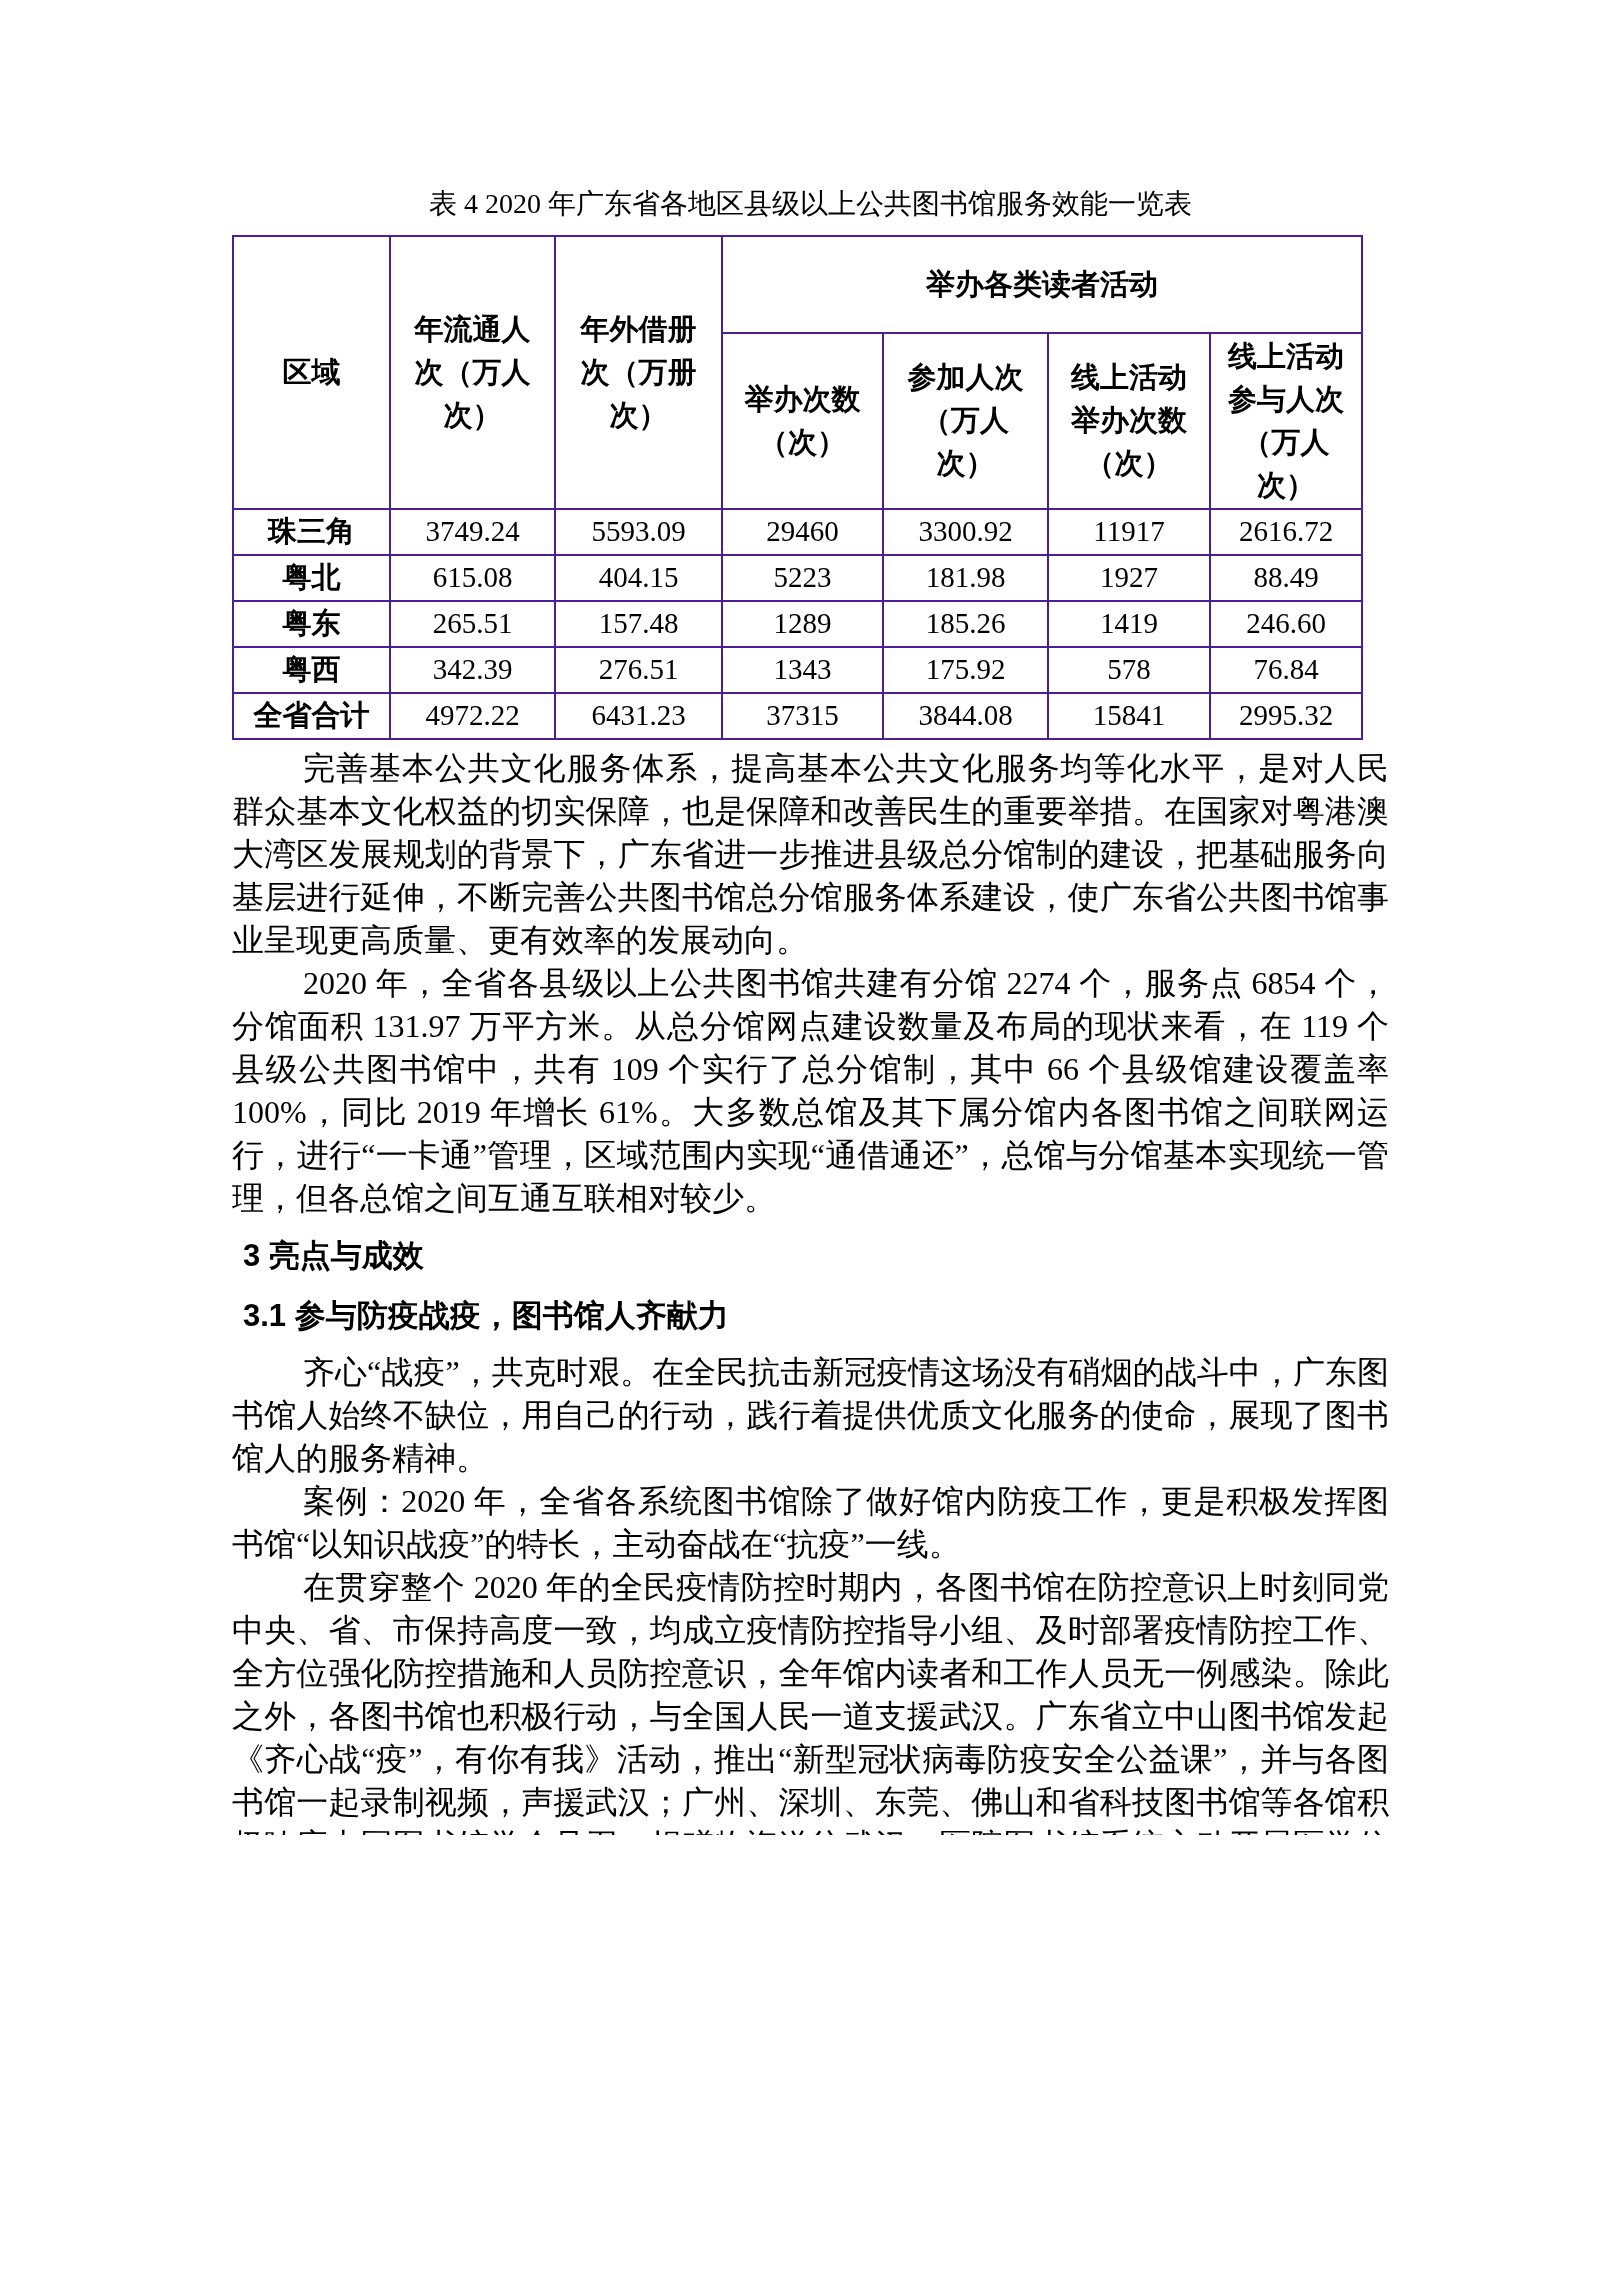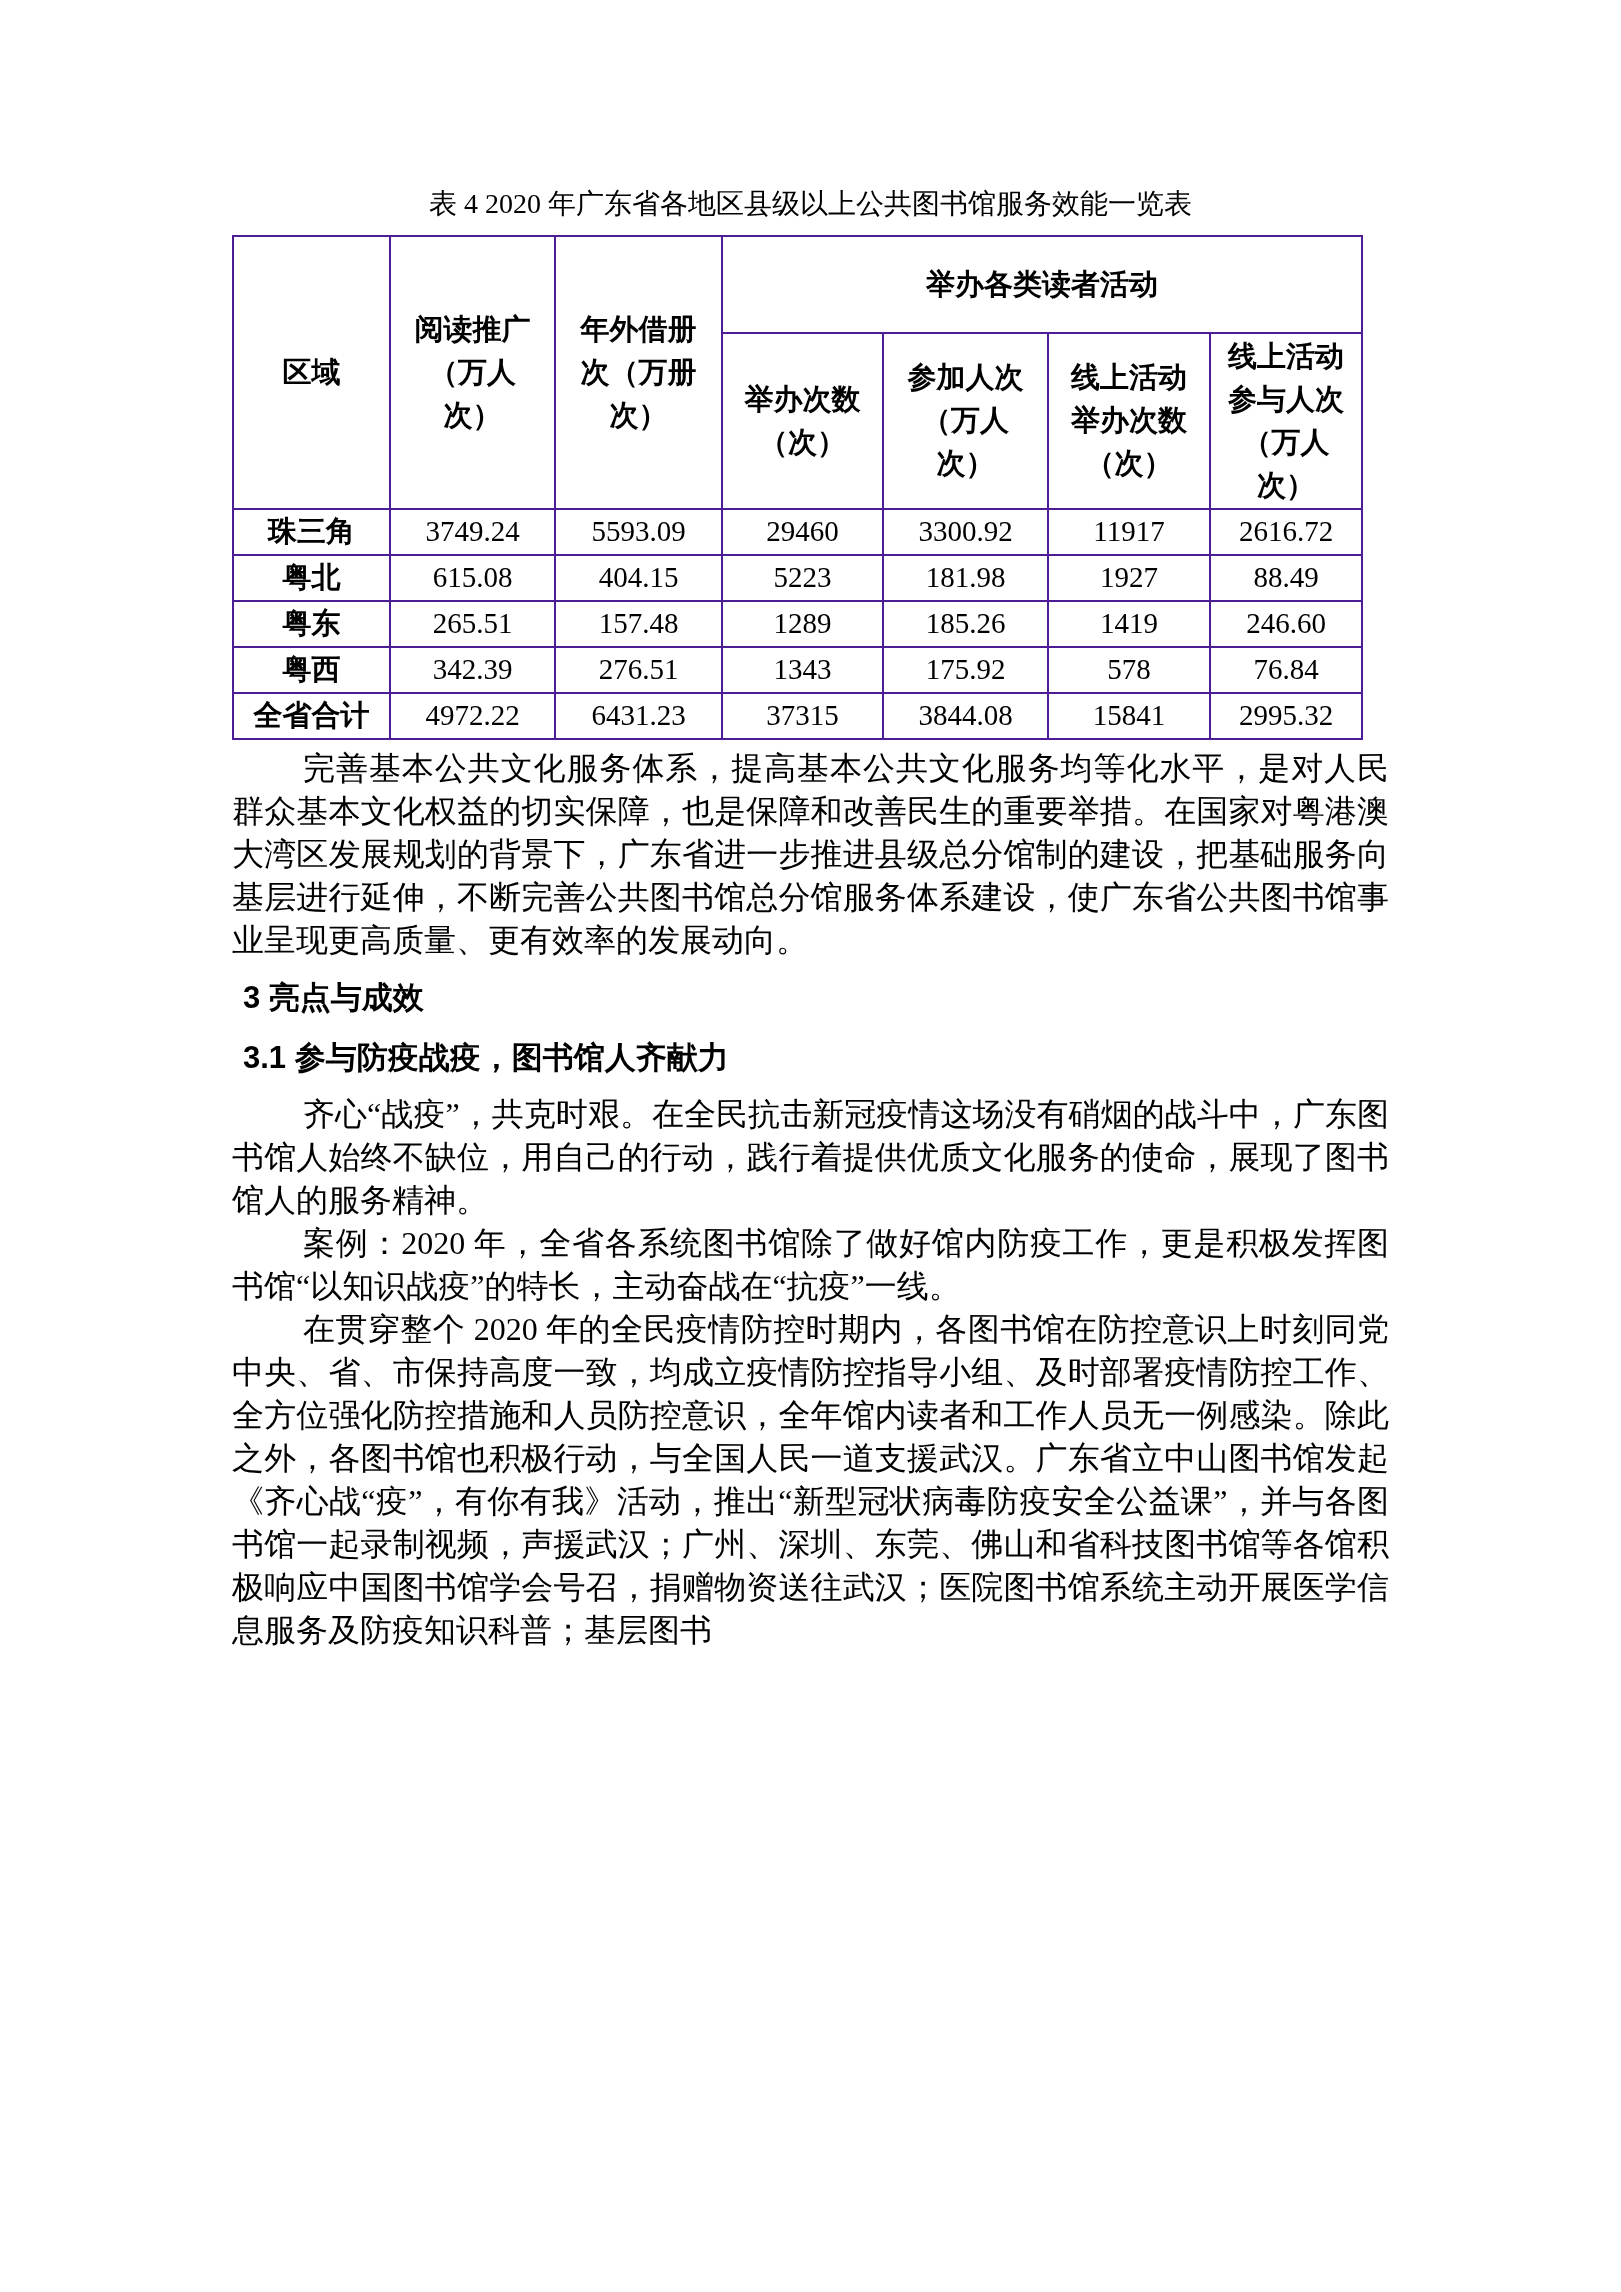--- a/index.html
+++ b/index.html
@@ -82,21 +82,21 @@
         <col style="width:165px">
         <col style="width:167px">
         <col style="width:161px">
         <col style="width:165px">
         <col style="width:162px">
         <col style="width:152px">
       </colgroup>
       <tbody>
         <tr class="hrow1">
           <th rowspan="2">区域</th>
-          <th rowspan="2">阅读推广（万人次）</th>
+          <th rowspan="2">年流通人次（万人次）</th>
           <th rowspan="2">年外借册次（万册次）</th>
           <th colspan="4">举办各类读者活动</th>
         </tr>
         <tr class="hrow2">
           <th>举办次数（次）</th>
           <th>参加人次（万人次）</th>
           <th>线上活动举办次数（次）</th>
           <th>线上活动参与人次（万人次）</th>
         </tr>
         <tr class="drow">
@@ -142,20 +142,21 @@
           <td class="num-cell">37315</td>
           <td class="num-cell">3844.08</td>
           <td class="num-cell">15841</td>
           <td class="num-cell">2995.32</td>
         </tr>
       </tbody>
     </table>
 
     <div class="bodytext">
       <p class="first-after-table">完善基本公共文化服务体系，提高基本公共文化服务均等化水平，是对人民群众基本文化权益的切实保障，也是保障和改善民生的重要举措。在国家对粤港澳大湾区发展规划的背景下，广东省进一步推进县级总分馆制的建设，把基础服务向基层进行延伸，不断完善公共图书馆总分馆服务体系建设，使广东省公共图书馆事业呈现更高质量、更有效率的发展动向。</p>
+      <p>2020 年，全省各县级以上公共图书馆共建有分馆 2274 个，服务点 6854 个，分馆面积 131.97 万平方米。从总分馆网点建设数量及布局的现状来看，在 119 个县级公共图书馆中，共有 109 个实行了总分馆制，其中 66 个县级馆建设覆盖率 100%，同比 2019 年增长 61%。大多数总馆及其下属分馆内各图书馆之间联网运行，进行“一卡通”管理，区域范围内实现“通借通还”，总馆与分馆基本实现统一管理，但各总馆之间互通互联相对较少。</p>
       <h2 class="sec">3 亮点与成效</h2>
       <h3 class="subsec">3.1 参与防疫战疫，图书馆人齐献力</h3>
       <p>齐心“战疫”，共克时艰。在全民抗击新冠疫情这场没有硝烟的战斗中，广东图书馆人始终不缺位，用自己的行动，践行着提供优质文化服务的使命，展现了图书馆人的服务精神。</p>
       <p>案例：2020 年，全省各系统图书馆除了做好馆内防疫工作，更是积极发挥图书馆“以知识战疫”的特长，主动奋战在“抗疫”一线。</p>
       <p>在贯穿整个 2020 年的全民疫情防控时期内，各图书馆在防控意识上时刻同党中央、省、市保持高度一致，均成立疫情防控指导小组、及时部署疫情防控工作、全方位强化防控措施和人员防控意识，全年馆内读者和工作人员无一例感染。除此之外，各图书馆也积极行动，与全国人民一道支援武汉。广东省立中山图书馆发起《齐心战“疫”，有你有我》活动，推出“新型冠状病毒防疫安全公益课”，并与各图书馆一起录制视频，声援武汉；广州、深圳、东莞、佛山和省科技图书馆等各馆积极响应中国图书馆学会号召，捐赠物资送往武汉；医院图书馆系统主动开展医学信息服务及防疫知识科普；基层图书</p>
     </div>
 
   </div>
 </div>
 

